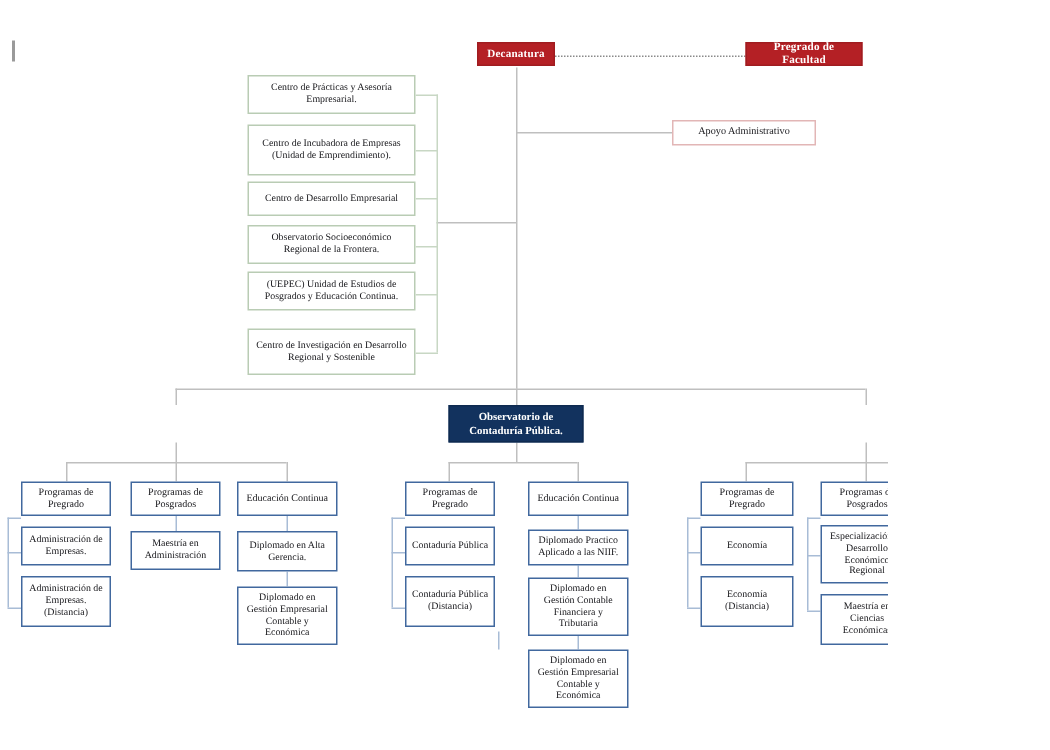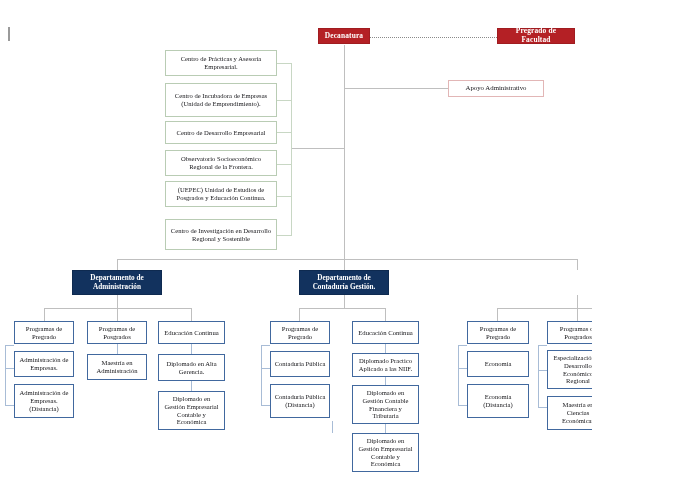--- a/index.html
+++ b/index.html
@@ -197,25 +197,22 @@
   <div class="node green" style="left:165px; top:150px; width:112px; height:26px;">
     <span>Observatorio Socioeconómico Regional de la Frontera.</span>
   </div>
   <div class="node green" style="left:165px; top:181px; width:112px; height:26px;">
     <span>(UEPEC) Unidad de Estudios de Posgrados y Educación Continua.</span>
   </div>
   <div class="node green" style="left:165px; top:219px; width:112px; height:31px;">
     <span>Centro de Investigación en Desarrollo Regional y Sostenible</span>
   </div>
 
-  <div class="node navy" style="left:72px; top:270px; width:90px; height:25px;">
-    <span>Departamento de Administración</span>
-  </div>
   <div class="node navy" style="left:299px; top:270px; width:90px; height:25px;">
-    <span>Departamento de Contaduría Gestión.</span>
+    <span>Observatorio de Contaduría Pública.</span>
   </div>
 
   <div class="node blue head" style="left:14px; top:321px; width:60px; height:23px;">
     <span>Programas de Pregrado</span>
   </div>
   <div class="node blue" style="left:14px; top:351px; width:60px; height:26px;">
     <span>Administración de Empresas.</span>
   </div>
   <div class="node blue" style="left:14px; top:384px; width:60px; height:34px;">
     <span>Administración de Empresas. (Distancia)</span>

